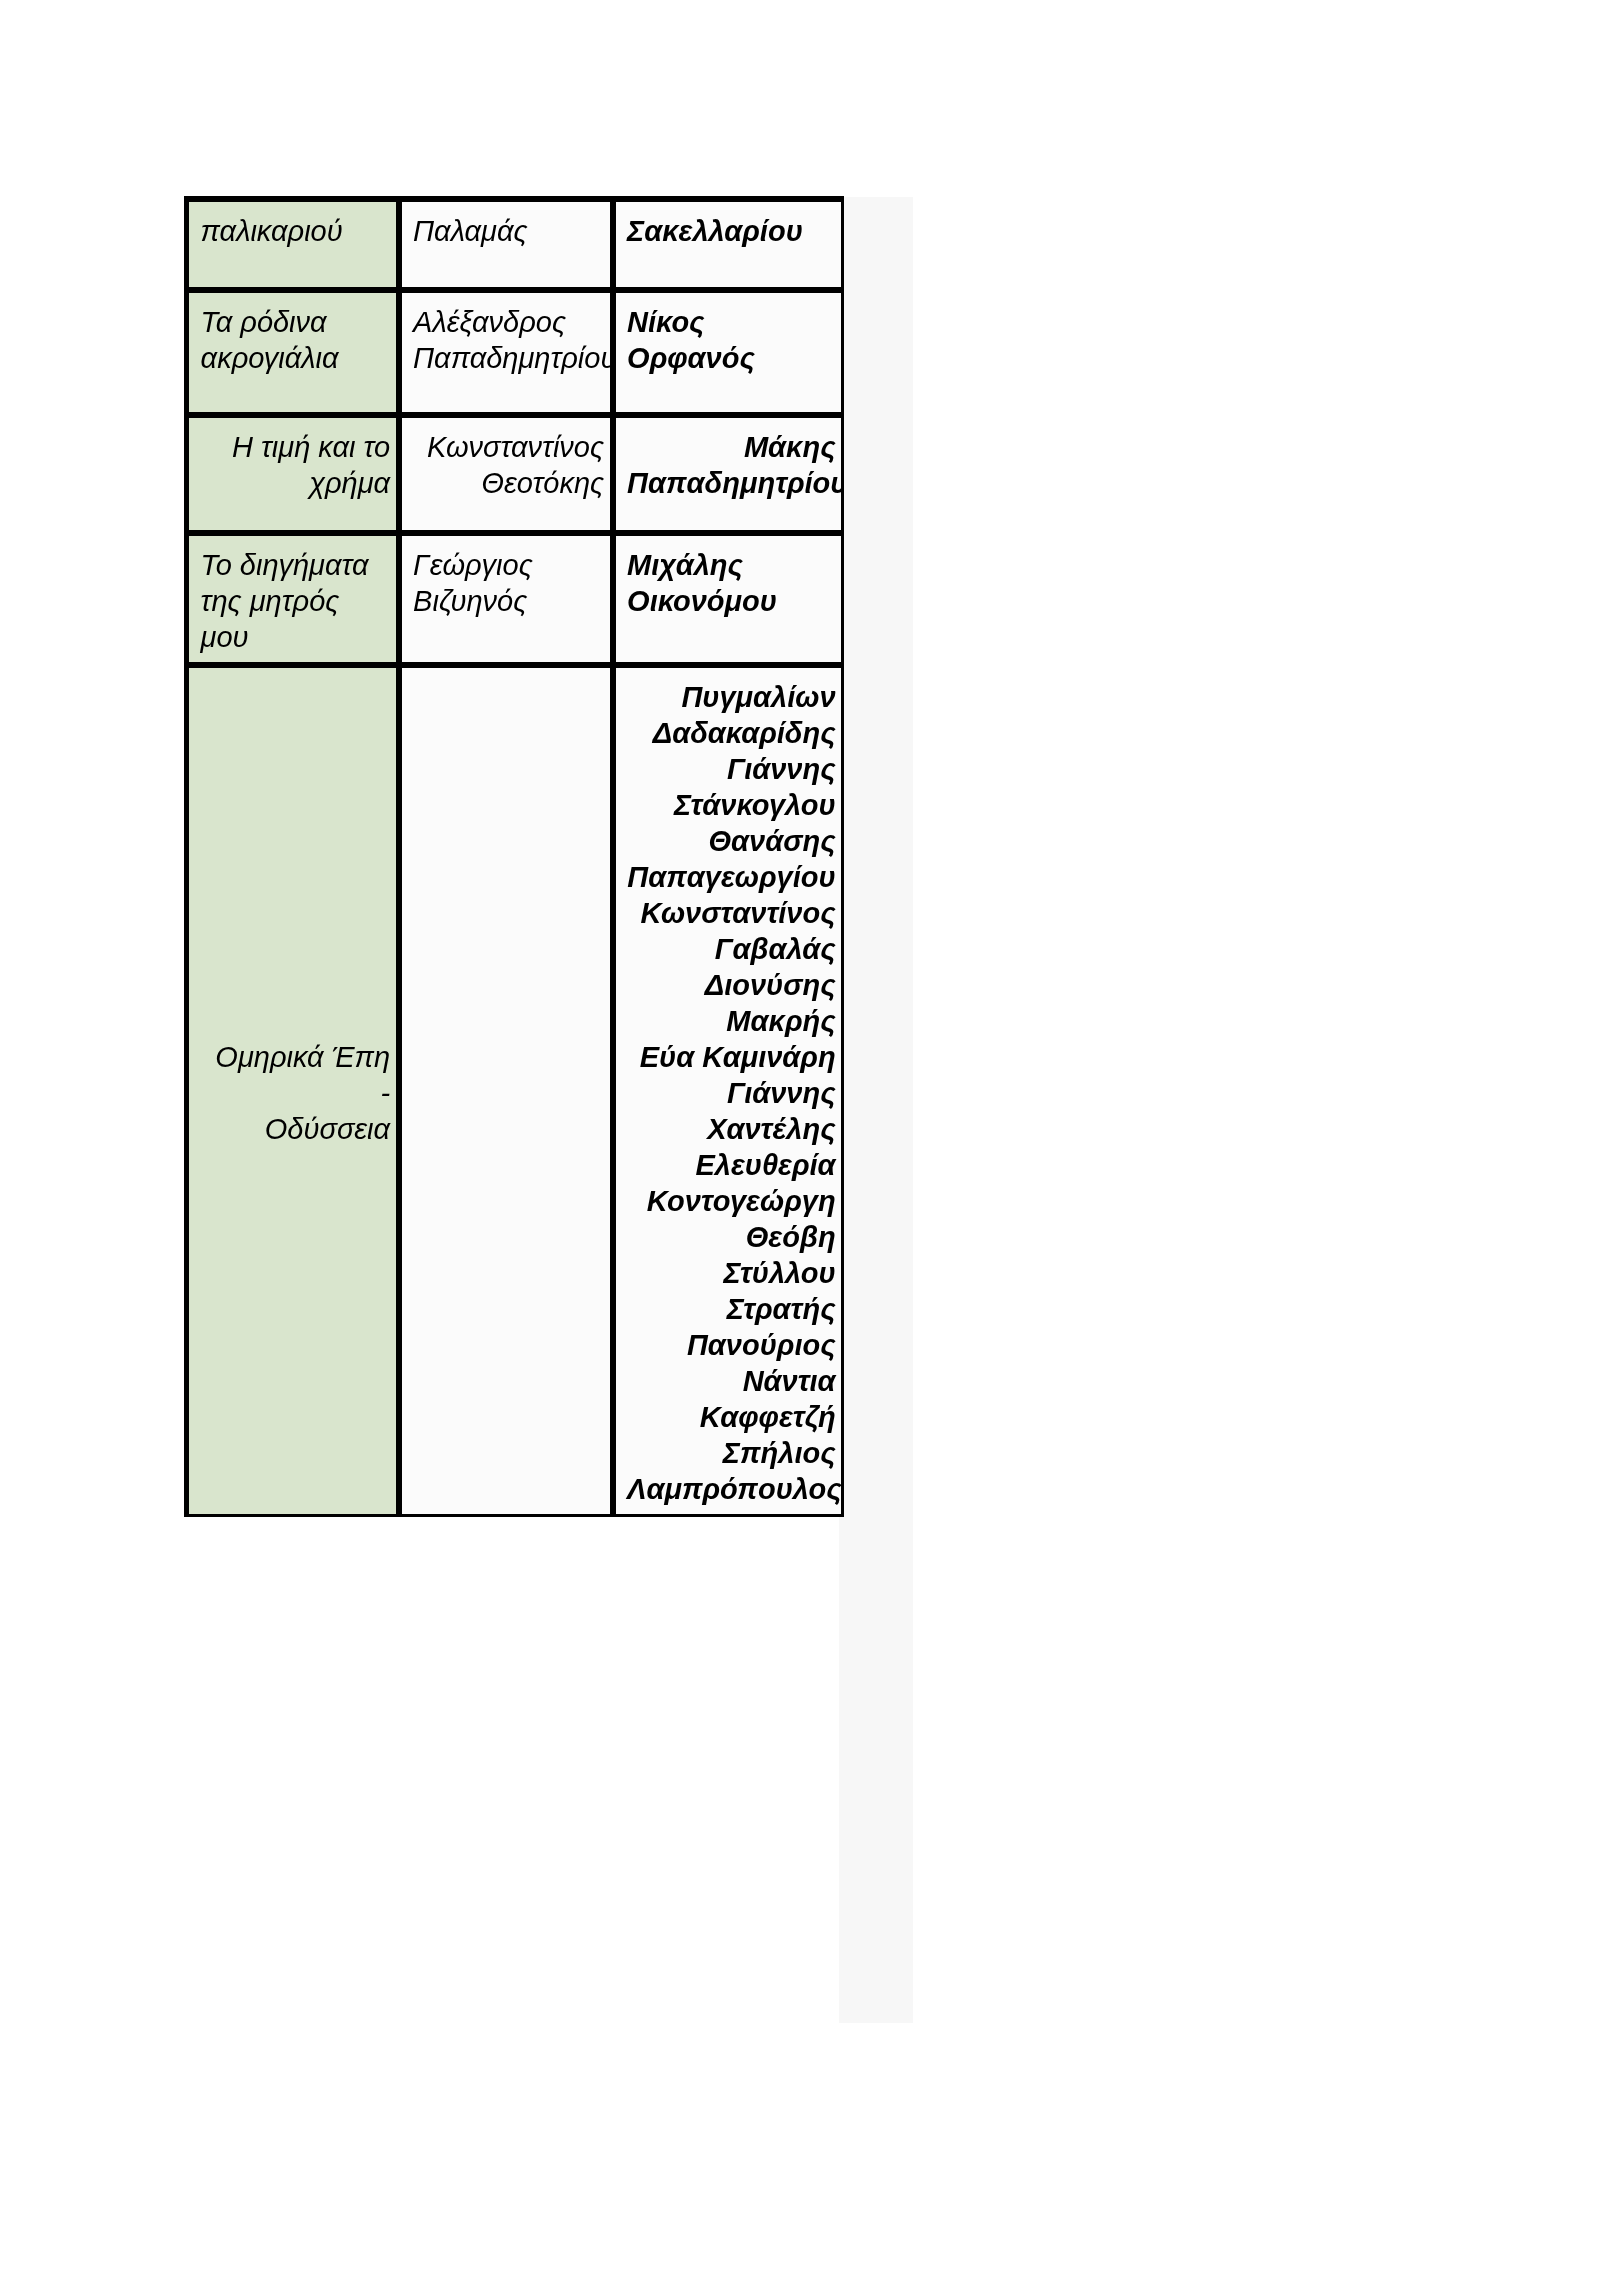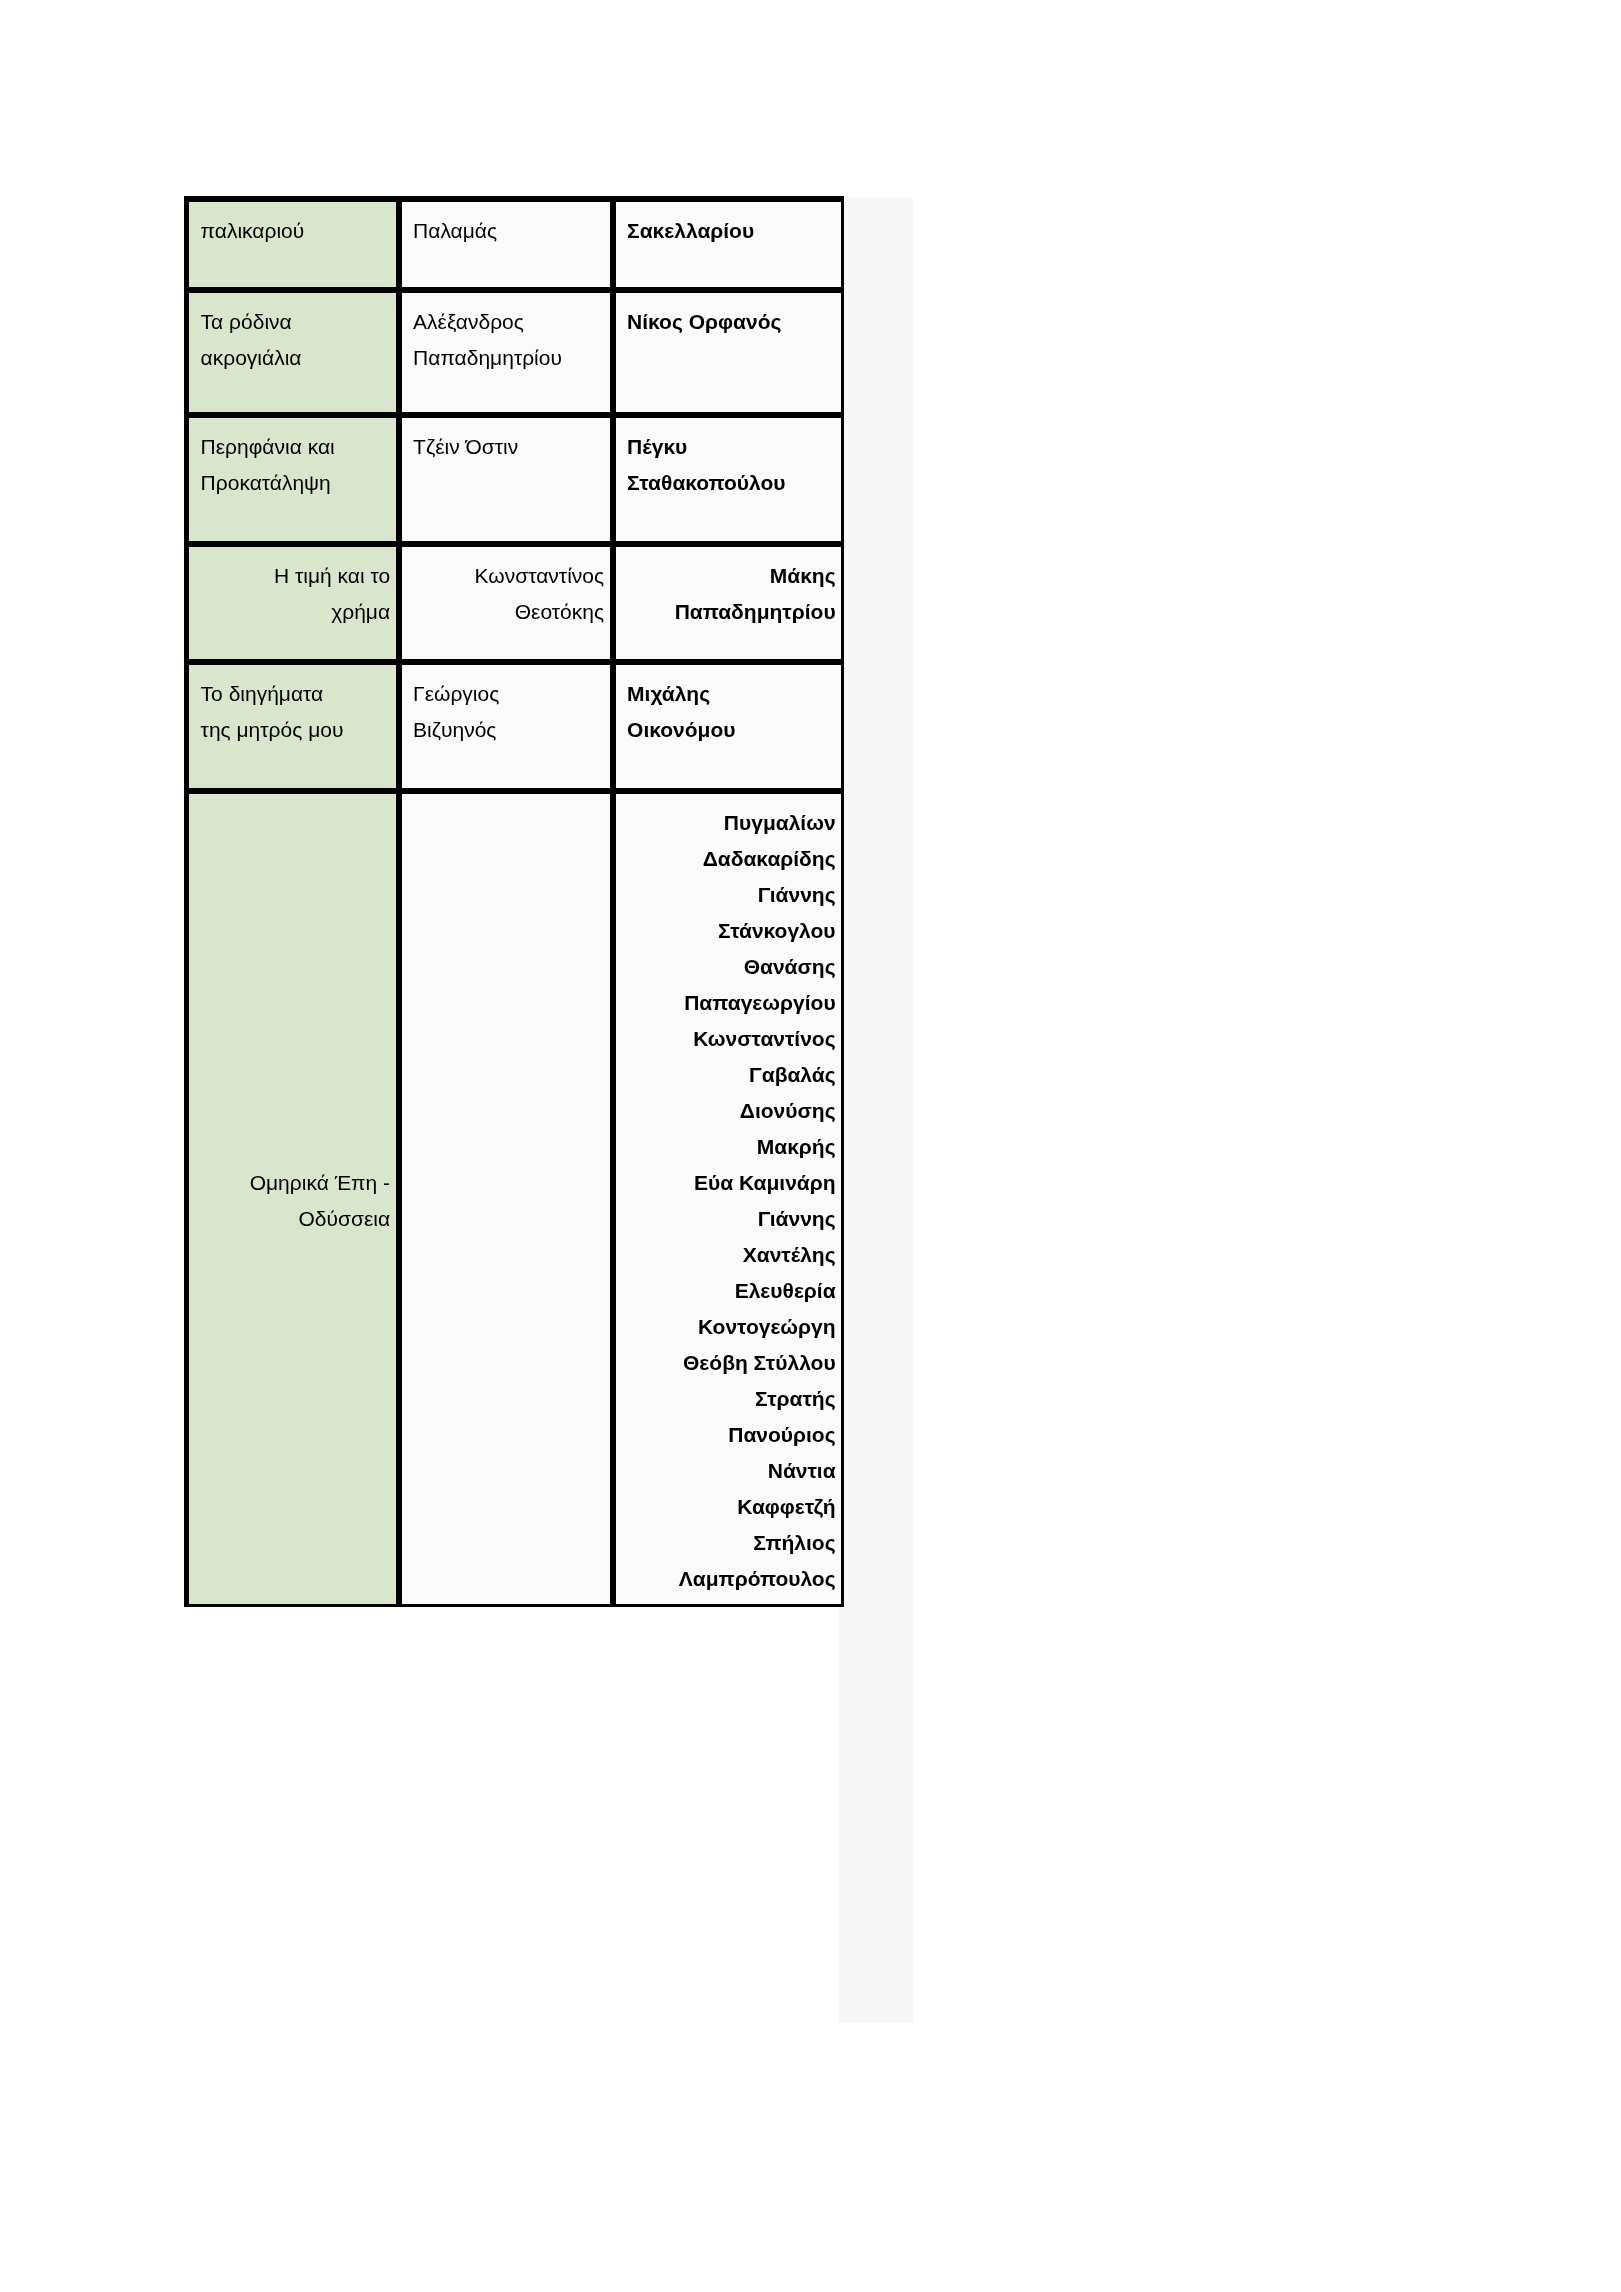--- a/index.html
+++ b/index.html
@@ -35,25 +35,26 @@
   }
   table.books col.c1 { width: 212px; }
   table.books col.c2 { width: 214px; }
   table.books col.c3 { width: 230px; }
 
   table.books td {
     border: 6.3px solid #000000;
     background: #fbfbfb;
     vertical-align: top;
     padding: 10.7px 5.4px 7.2px 11.6px;
-    font-size: 21px;
+    font-size: 29px;
     line-height: 36px;
     white-space: pre-line;
     overflow: hidden;
     box-sizing: border-box;
+    font-style: italic;
   }
   
   table.books tr td:first-child { border-left-width: 5.4px; }
   table.books tr td:last-child  { border-right-width: 3.6px; }
   table.books tr:first-child td { border-top-width: 6.3px; }
   table.books tr:last-child td  { border-bottom-width: 3.6px; text-align: right; }
 
   table.books td.t { background: #d9e5cd; }    
   table.books td.n { font-weight: 700; }       
 
@@ -86,27 +87,20 @@
         <td class="t">παλικαριού</td>
         <td class="a">Παλαμάς</td>
         <td class="n">Σακελλαρίου</td>
       </tr>
       <tr class="r3">
         <td class="t">Τα ρόδινα
 ακρογιάλια</td>
         <td class="a">Αλέξανδρος
 Παπαδημητρίου</td>
         <td class="n">Νίκος Ορφανός</td>
-      </tr>
-      <tr class="r4">
-        <td class="t">Περηφάνια και
-Προκατάληψη</td>
-        <td class="a">Τζέιν Όστιν</td>
-        <td class="n">Πέγκυ
-Σταθακοπούλου</td>
       </tr>
       <tr class="r6">
         <td class="t">Η τιμή και το
 χρήμα</td>
         <td class="a">Κωνσταντίνος
 Θεοτόκης</td>
         <td class="n">Μάκης
 Παπαδημητρίου</td>
       </tr>
       <tr class="r7">

